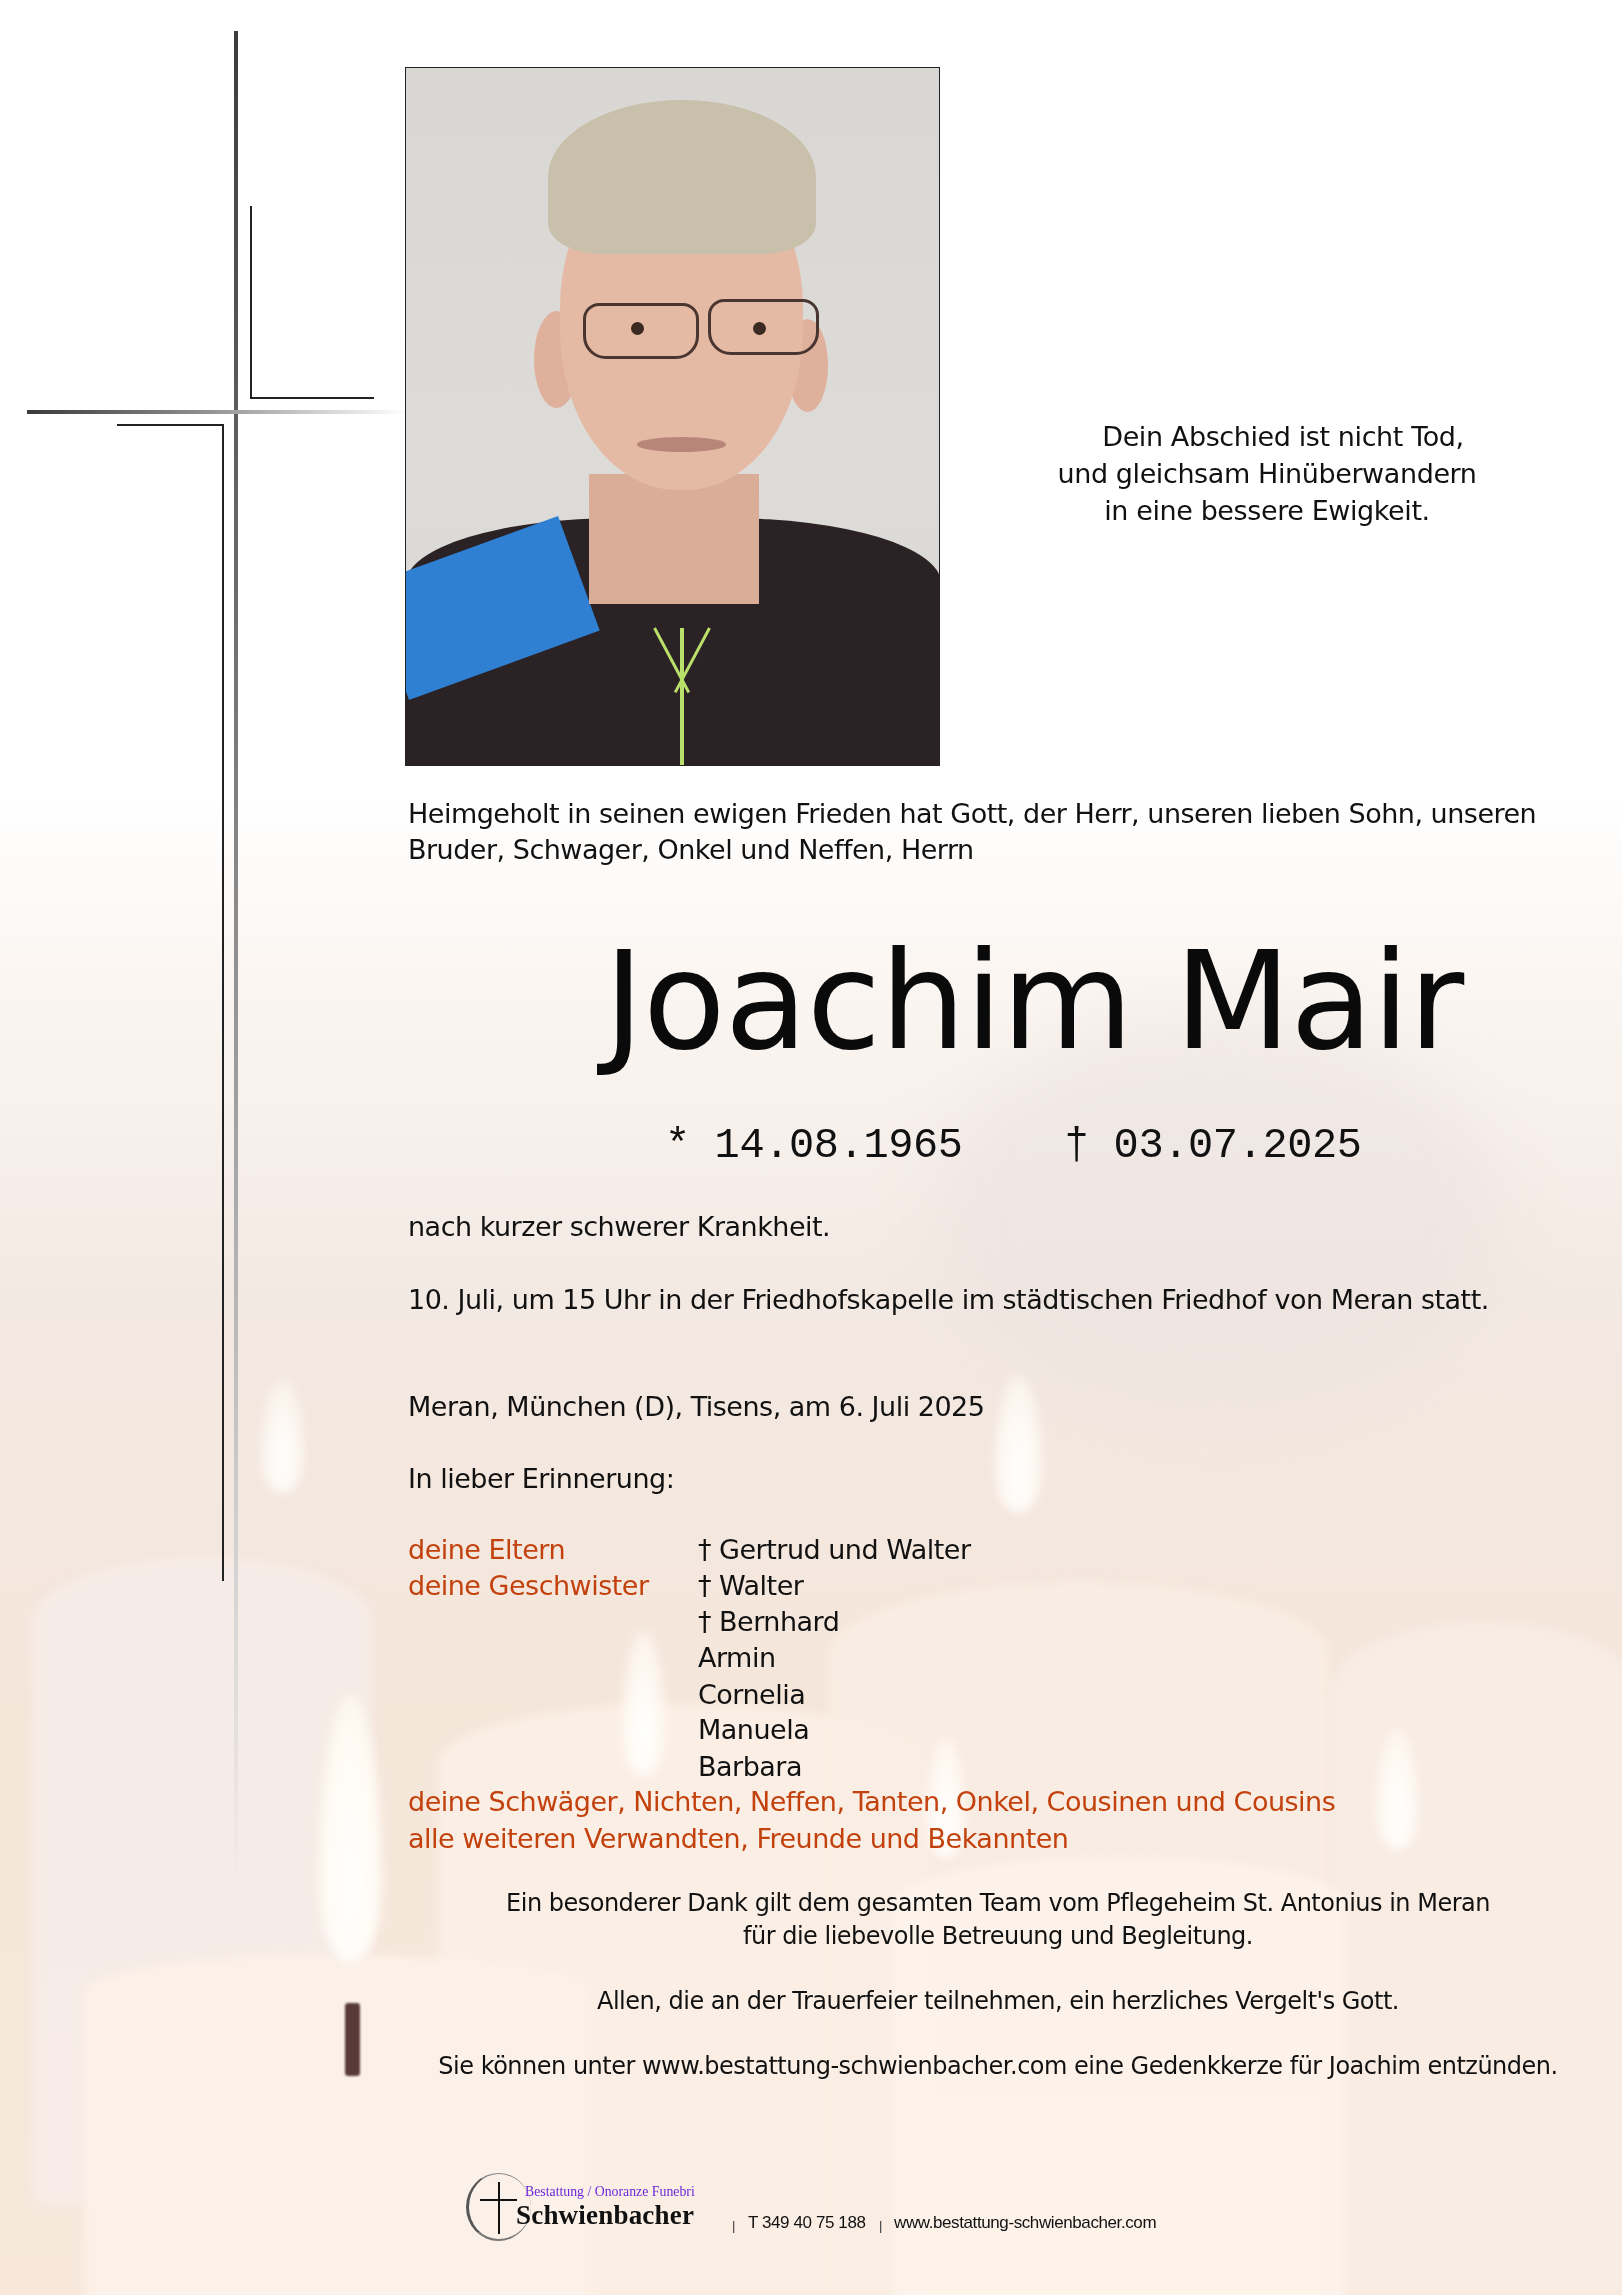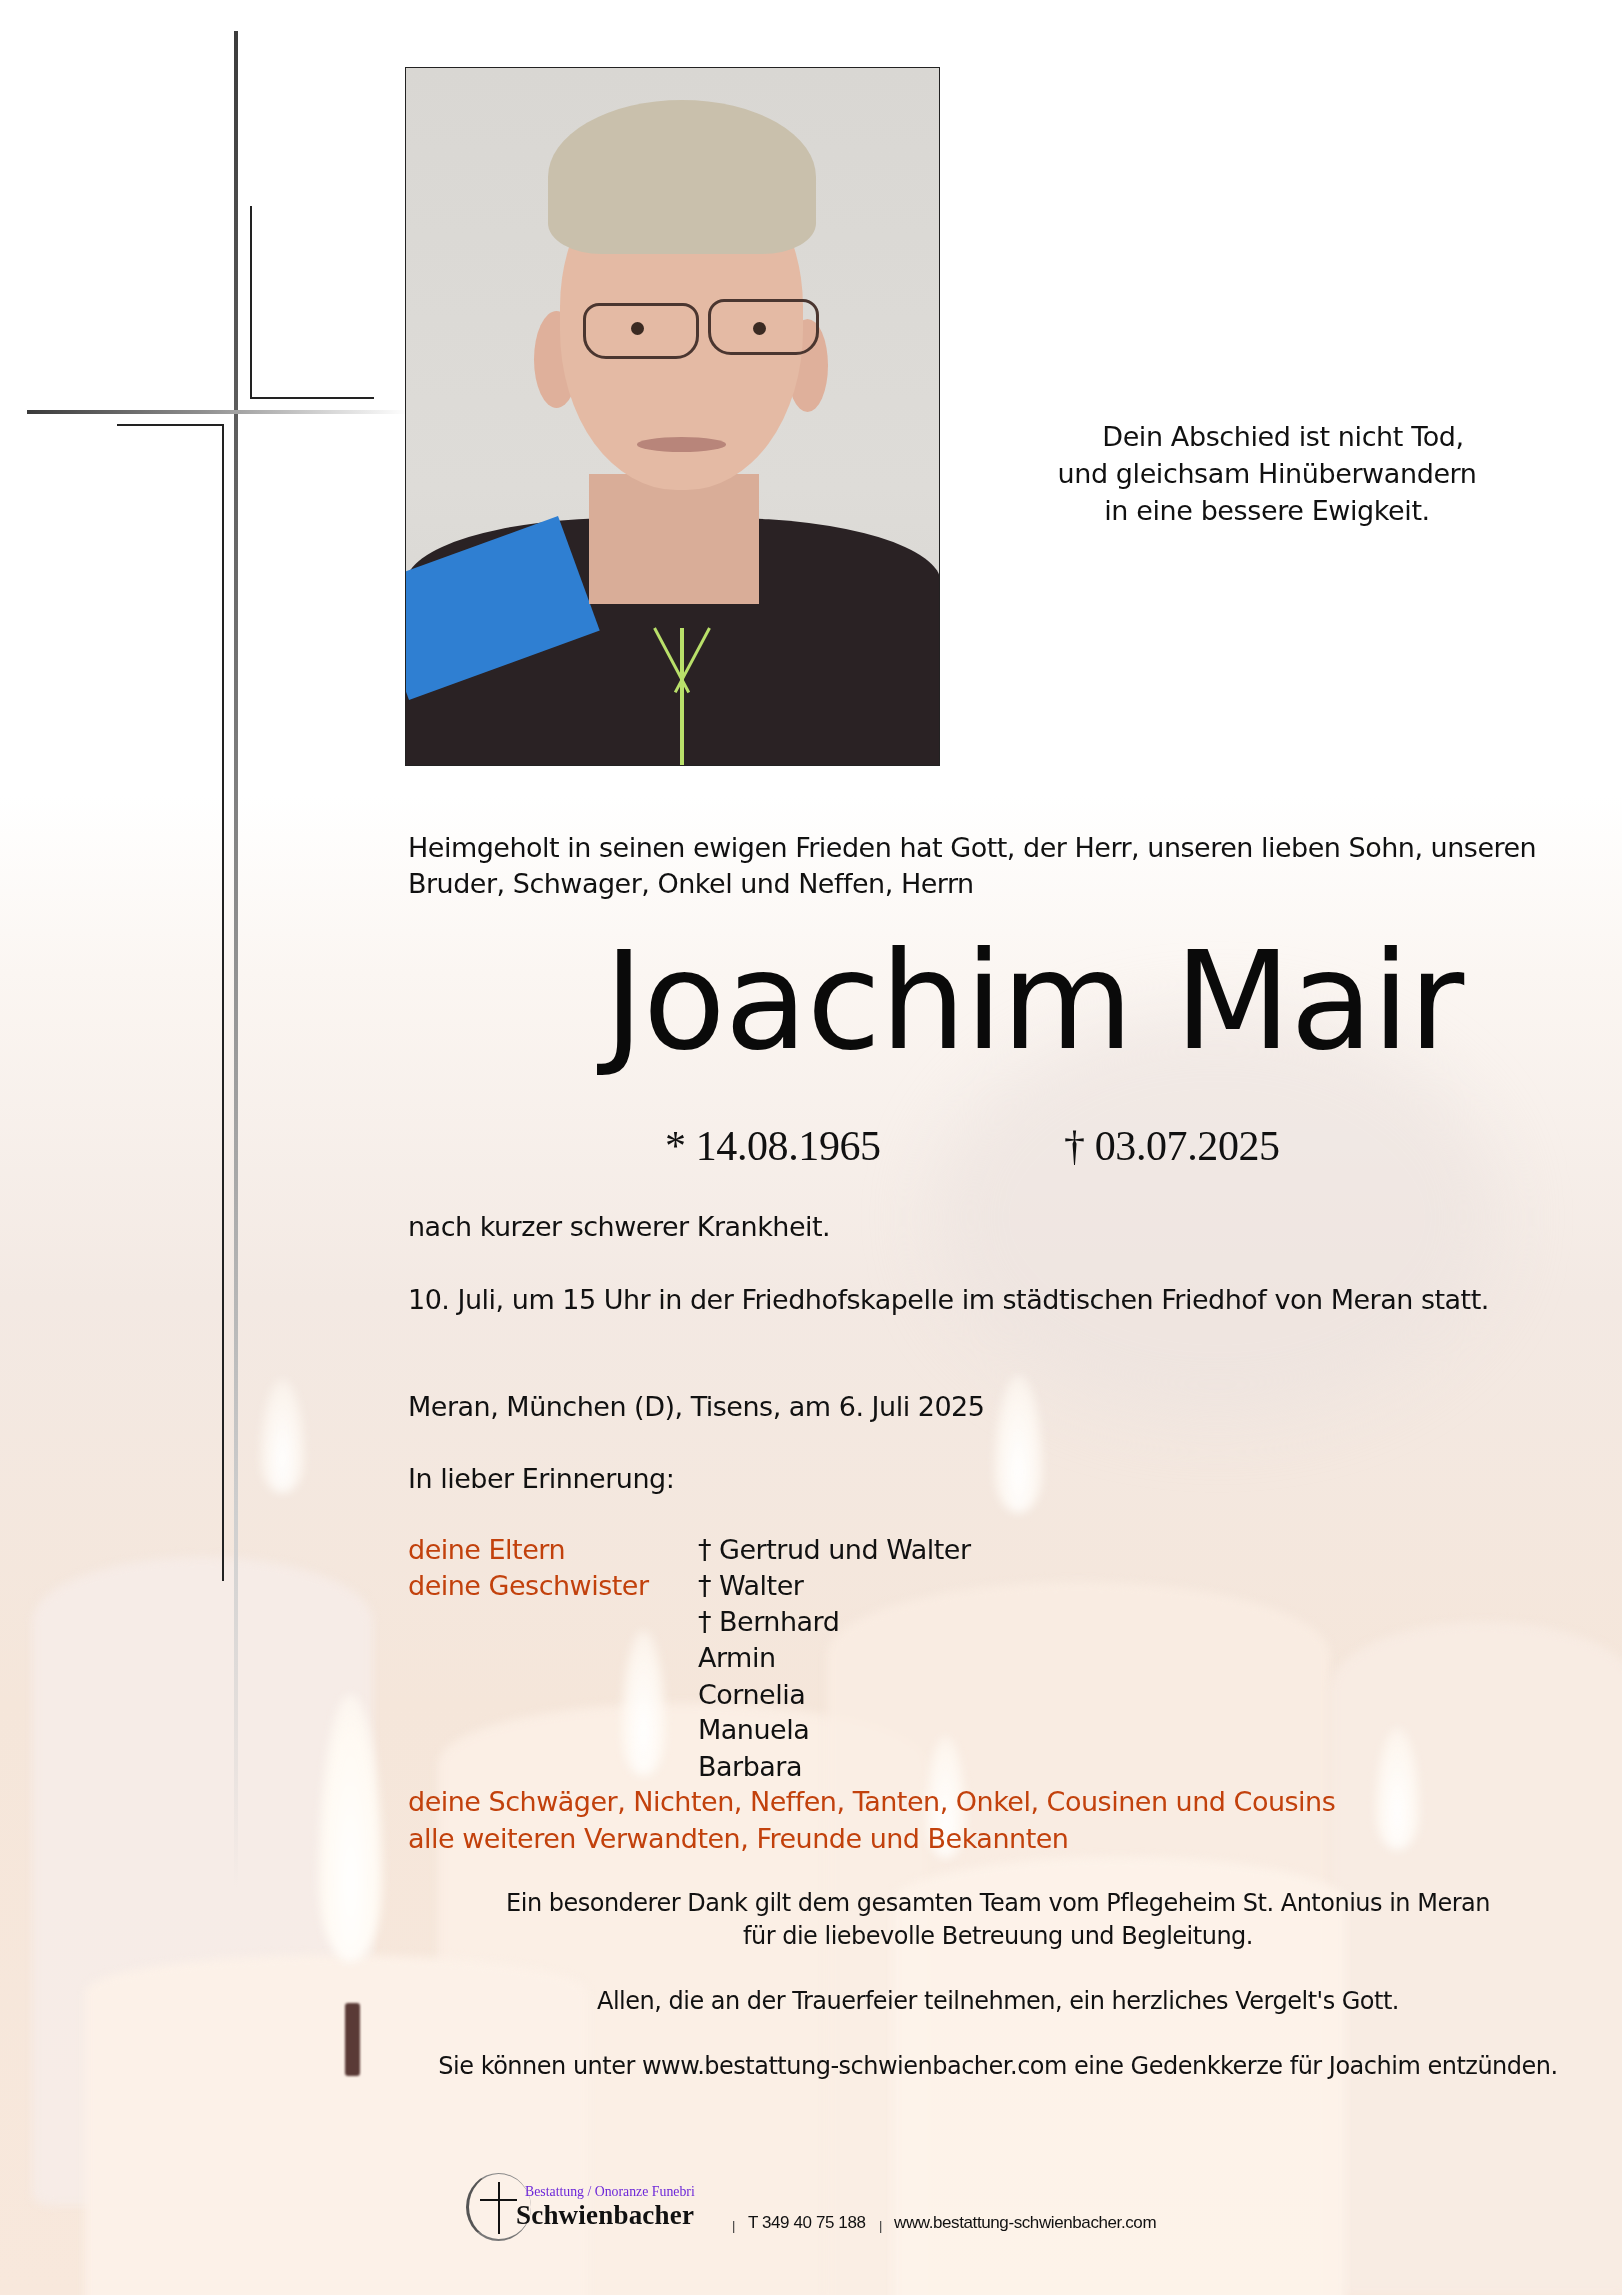--- a/index.html
+++ b/index.html
@@ -34,23 +34,23 @@
   .ph-body { position:absolute; left:0; top:450px; width:535px; height:260px; background:#2a2224; border-radius:40% 40% 0 0 / 25% 25% 0 0; }
   .ph-blue { position:absolute; left:-24px; top:479px; width:203px; height:122px; background:#2f7fd2; transform:rotate(-20deg); }
   .ph-zip { position:absolute; left:274px; top:560px; width:4px; height:146px; background:#b9e06a; }
   .ph-zip2 { position:absolute; left:247px; top:560px; width:3.2px; height:73px; background:#b9e06a; transform:rotate(-28deg); transform-origin:top; }
   .ph-zip3 { position:absolute; left:302px; top:560px; width:3.2px; height:73px; background:#b9e06a; transform:rotate(28deg); transform-origin:top; }
 
   .quote { position:absolute; left:1046px; top:418px; width:442px; text-align:center; font-size:27px; line-height:37px; color:#111; font-family:"DejaVu Sans", sans-serif; font-weight:normal; letter-spacing:-0.4px; }
   .quote div { white-space:nowrap; }
 
   .text { position:absolute; font-size:27px; line-height:36px; color:#111; white-space:nowrap; font-family:"DejaVu Sans", sans-serif; letter-spacing:-0.5px; }
-  .intro { left:408px; top:830px; }
+  .intro { left:408px; top:796px; }
   .name { position:absolute; left:604px; top:933px; font-size:135px; line-height:138px; color:#0a0a0a; font-family:"DejaVu Sans", sans-serif; font-weight:normal; letter-spacing:-0.8px; white-space:nowrap; }
-  .date { position:absolute; top:1122px; font-size:42px; line-height:49px; font-family:Liberation Serif, serif; white-space:nowrap; letter-spacing:-0.4px; color:#111; }
+  .date { position:absolute; top:1122px; font-size:42px; line-height:49px; font-family:Liberation Mono, monospace; white-space:nowrap; letter-spacing:-0.4px; color:#111; }
   .date-birth { left:665px; }
   .date-death { left:1064px; }
   .p-illness { left:408px; top:1209px; }
   .p-service { left:408px; top:1282px; }
   .p-place { left:408px; top:1389px; }
   .p-memory { left:408px; top:1461px; }
   .rel-label { position:absolute; left:408px; font-size:27px; line-height:36px; color:#c2410c; white-space:nowrap; font-family:"DejaVu Sans", sans-serif; letter-spacing:-0.5px; }
   .rel-name { position:absolute; left:698px; font-size:27px; line-height:36px; color:#111; white-space:nowrap; font-family:"DejaVu Sans", sans-serif; letter-spacing:-0.5px; }
   .centered { position:absolute; left:406px; width:1184px; text-align:center; font-size:24px; line-height:32px; color:#111; white-space:nowrap; font-family:"DejaVu Sans", sans-serif; letter-spacing:-0.5px; }
 

